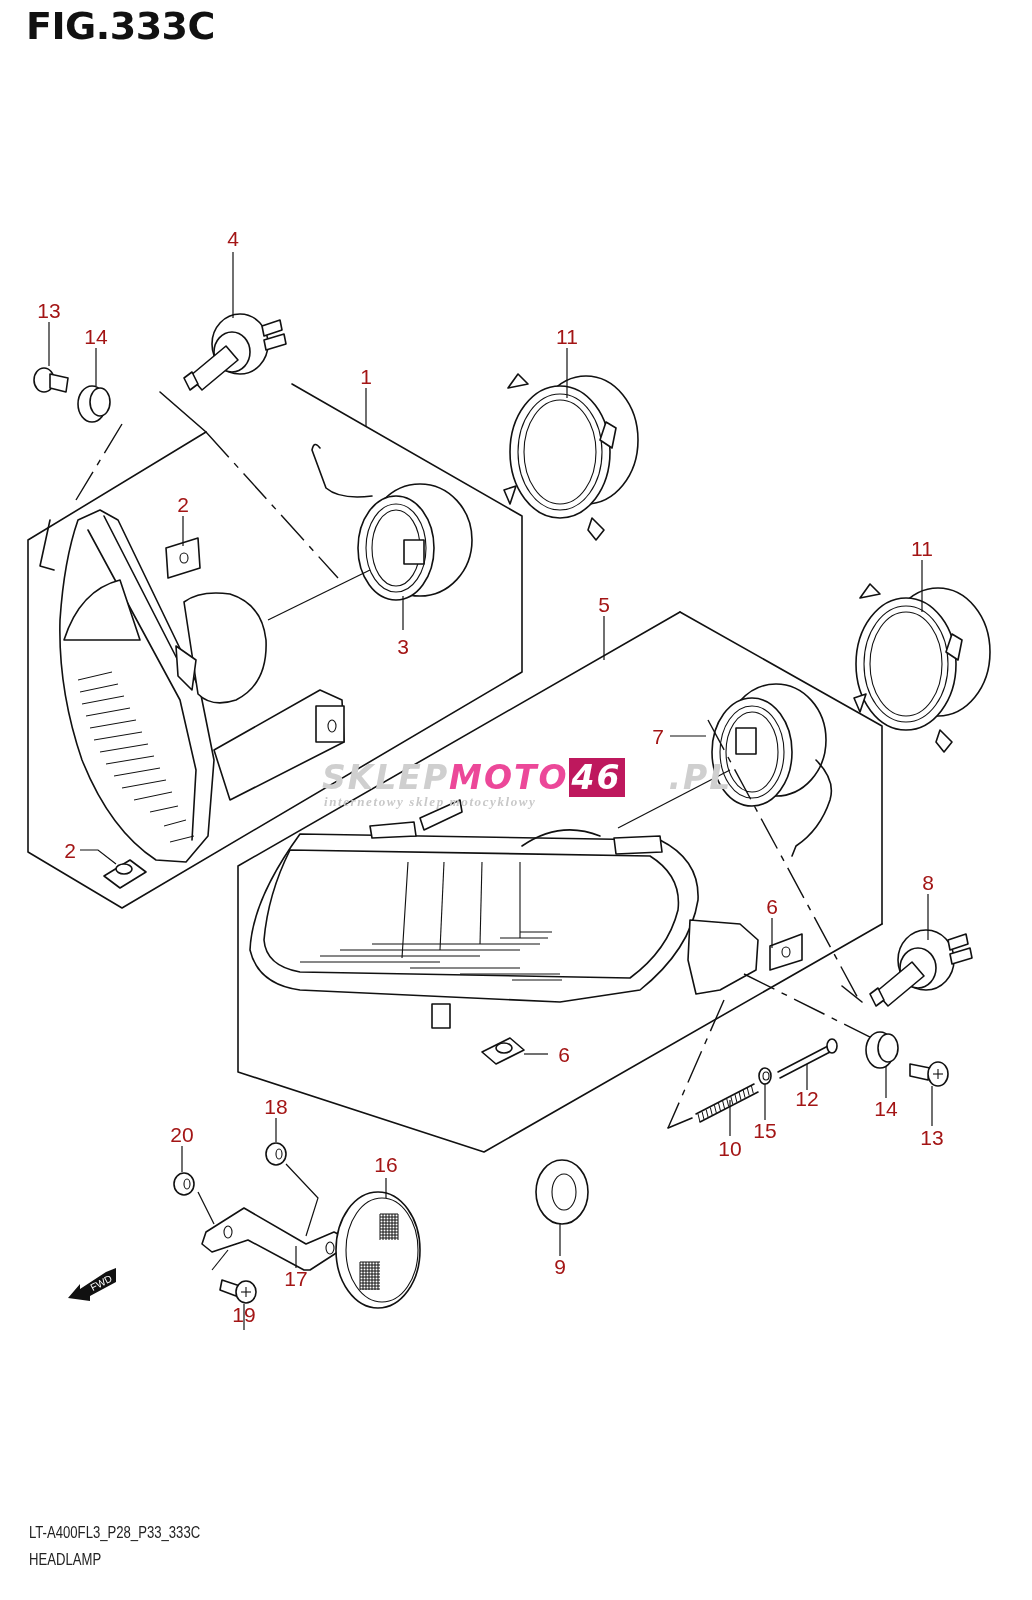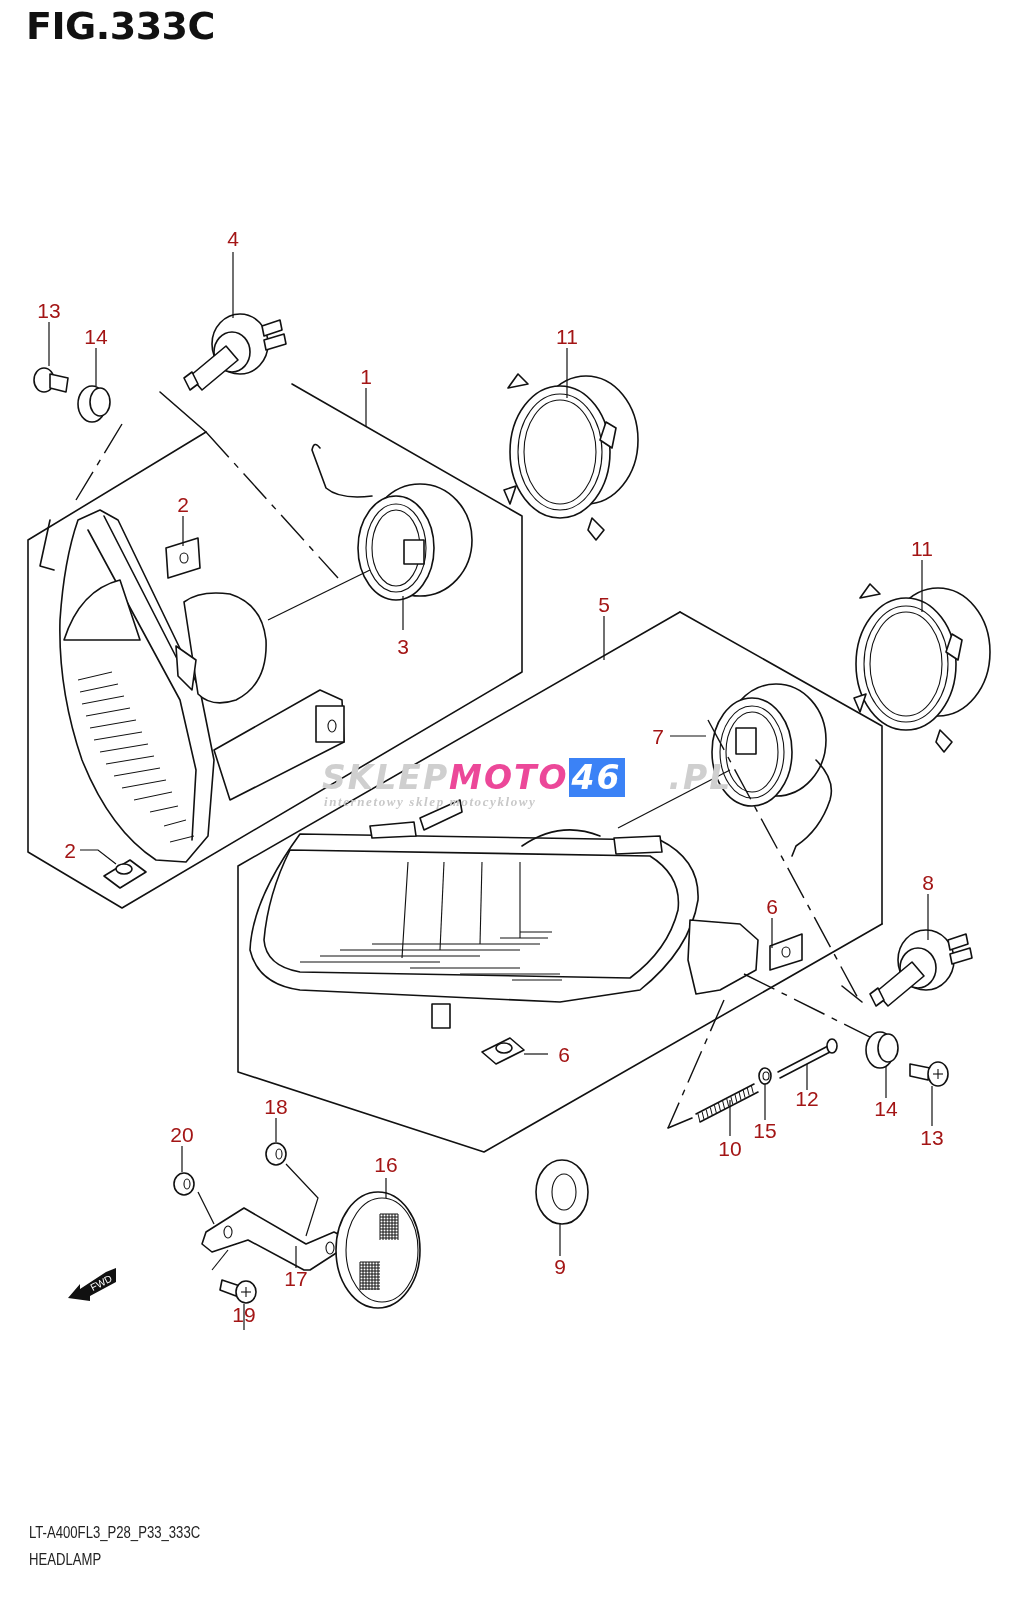--- a/index.html
+++ b/index.html
@@ -17,21 +17,21 @@
   .dash { fill: none; stroke: #111; stroke-width: 1.4; stroke-dasharray: 34 8 6 8; }
   .part { fill: #fff; stroke: #111; stroke-width: 1.6; stroke-linejoin: round; }
   .hatch { stroke: #111; stroke-width: 1; }
   .callout { fill: #a31515; font-family: "Liberation Sans", sans-serif; font-size: 21px; }
   .leader { stroke: #111; stroke-width: 1.2; fill: none; }
   #watermark { position: absolute; left: 322px; top: 758px; pointer-events: none; }
   #wm-main { font-family: "DejaVu Sans", sans-serif; font-weight: bold; font-style: italic;
              font-size: 33px; letter-spacing: 2px; white-space: nowrap; }
   #wm-a { color: #cfcfcf; }
   #wm-b { color: #ec4899; }
-  #wm-c { color: #ffffff; background: #3b82f6; padding: 0 3px; }
+  #wm-c { color: #ffffff; background: #be185d; padding: 0 3px; }
   #wm-d { color: #cfcfcf; margin-left: 44px; }
   #wm-sub { font-family: Liberation Serif, serif; font-style: italic; font-weight: bold;
             font-size: 13px; color: #c8c8c8; letter-spacing: 1.6px; margin-left: 2px; margin-top: -3px; }
   #fwd-badge { position: absolute; left: 68px; top: 1264px; }
 </style>
 </head>
 <body>
 
 <div id="fig-title">FIG.333C</div>
 

